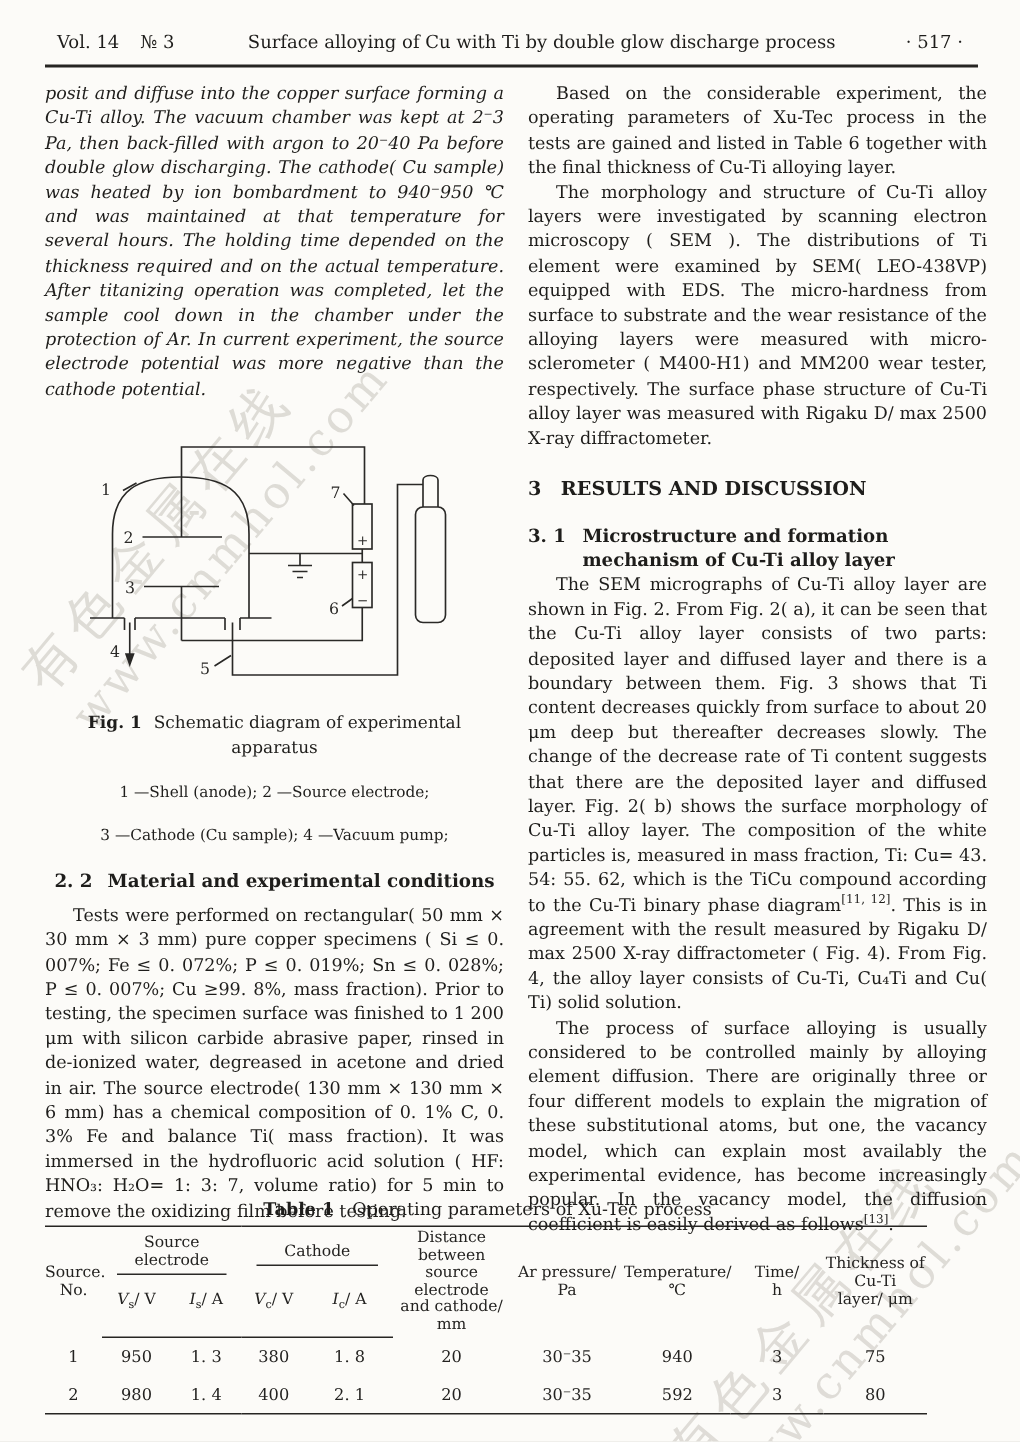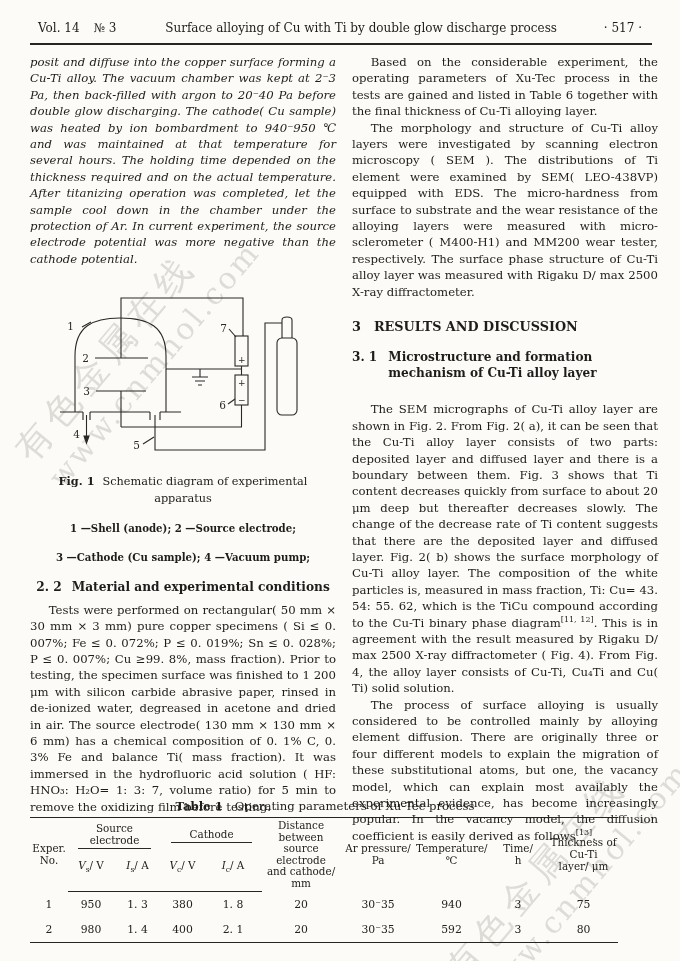--- a/index.html
+++ b/index.html
@@ -24,27 +24,27 @@
   sup{font-size:8px;line-height:0;}
   
   .figwrap{margin-top:29px;}
   .figsvg{display:block;margin-left:28px;}
   .figsvg path,.figsvg line,.figsvg rect,.figsvg polyline{fill:none;stroke:#2a2927;stroke-width:1.1;}
   .figsvg text{fill:#2a2927;stroke:none;font-family:"DejaVu Serif","Liberation Serif",serif;font-size:10.5px;}
   .figsvg text.sgn{font-size:9px;}
   .cap{margin-top:12px;text-align:center;}
   .cap-main{font-size:11.3px;margin:0 0 3px 0;}
   .cap-main b{margin-right:8px;}
-  .cap-sub{font-size:10.2px;line-height:13.6px;margin:15px;font-weight:bold;}
+  .cap-sub{font-size:10.2px;line-height:13.6px;margin:15px;}
   
   .h22{margin:15px 0 6px 0;font-weight:bold;font-size:12.2px;text-align:center;}
   .h22 .num{margin-right:10px;}
   .h3{margin:19px 0 13px 0;font-weight:bold;font-size:12.8px;text-align:left;}
   .h3 .num{margin-right:13px;}
-  .h31{display:flex;margin:13px 0 20px 0;font-weight:bold;font-size:12.1px;text-align:left;}
+  .h31{display:flex;margin:13px 0 0 0;font-weight:bold;font-size:12.1px;text-align:left;}
   .h31 .num{margin-right:11px;white-space:nowrap;}
   
   .tbl-title{position:absolute;top:799px;left:30px;width:590px;text-align:center;font-size:11.7px;}
   .tbl-title b{margin-right:12px;}
   table.tbl{
     position:absolute;top:817px;left:30px;width:588px;
     border-collapse:collapse;table-layout:fixed;
     font-size:10.4px;text-align:center;color:#232220;
     border-top:1.6px solid #262522;border-bottom:1.6px solid #262522;
   }
@@ -170,21 +170,21 @@
         <col style="width:58px">
       <col style="width:78px">
         <col style="width:76px">
         <col style="width:71px">
         <col style="width:62px">
         <col style="width:69px">
     </colgroup>
     <thead>
       <tr>
         <th rowspan="2">
-          <div>Exper.</div>
+          <div>Source.</div>
           <div>No.</div>
         </th>
         <th colspan="2">
           <div class="grp"><span>Source electrode</span></div>
         </th>
         <th colspan="2">
           <div class="grp"><span>Cathode</span></div>
         </th>
         <th rowspan="2">
           <div>Distance between</div>

